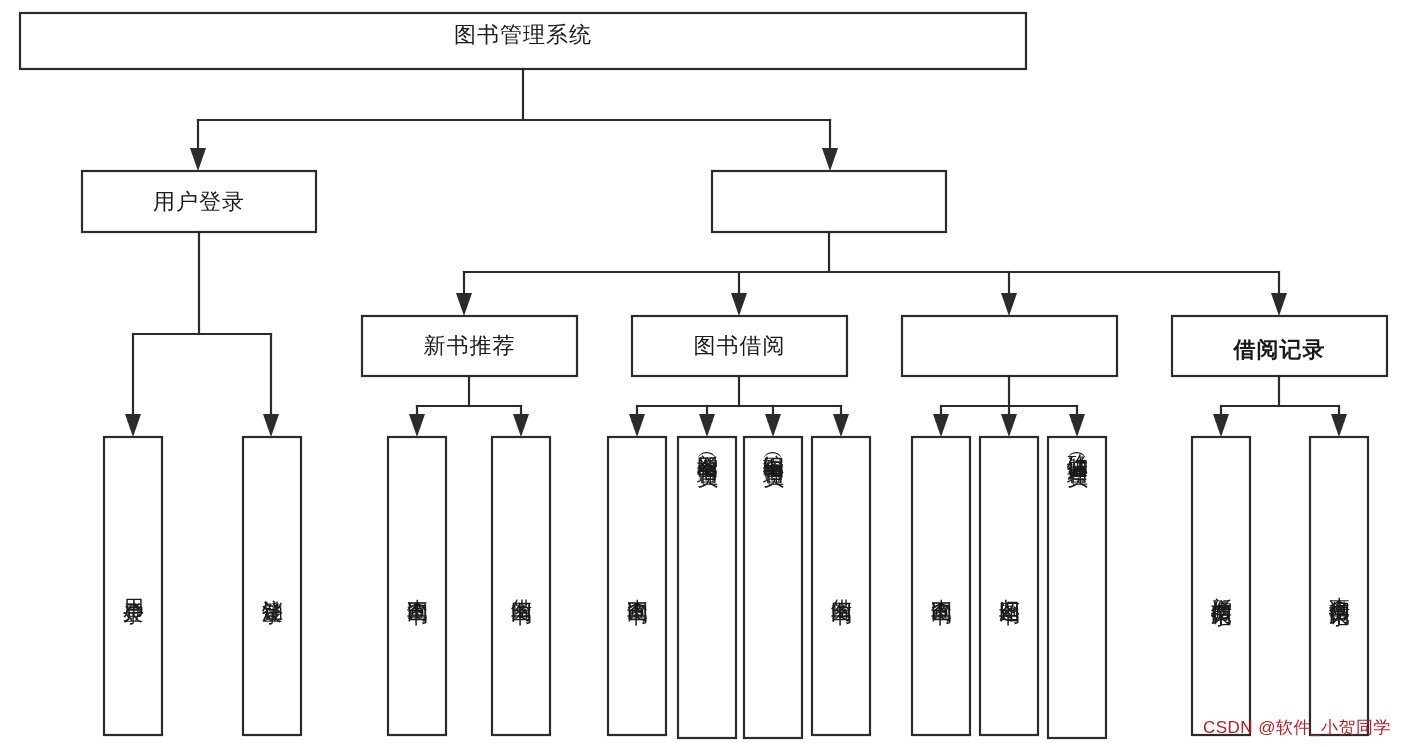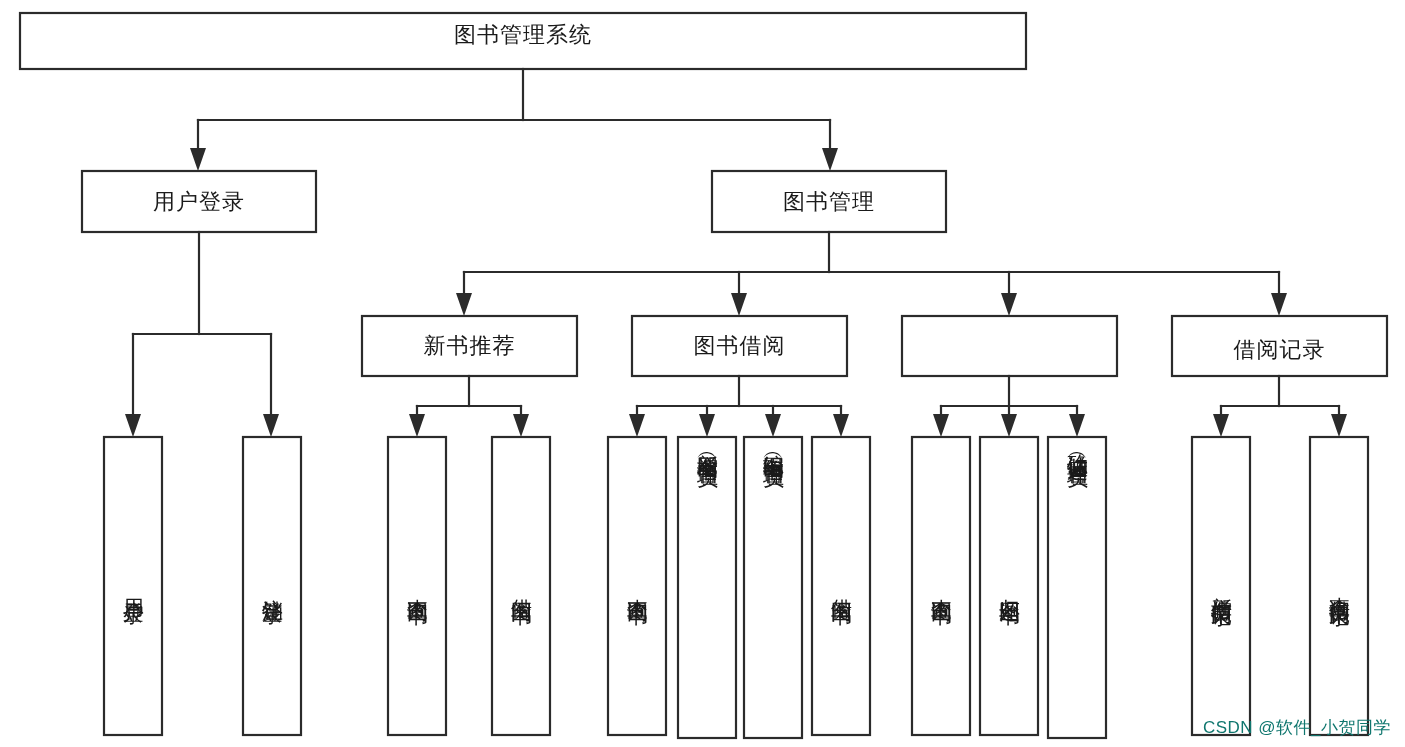--- a/index.html
+++ b/index.html
@@ -71,21 +71,21 @@
     color: #1a1a1a;
     letter-spacing: 1px;
     white-space: nowrap;
   }
   #watermark {
     position: absolute;
     right: 14px;
     bottom: 8px;
     font-family: "Liberation Sans", "DejaVu Sans", sans-serif;
     font-size: 17px;
-    color: #0f766e;
+    color: #b91c1c;
     letter-spacing: 0.5px;
     white-space: nowrap;
     user-select: none;
   }
 </style>
 </head>
 <body>
 
 <div id="diagram-root">
 
@@ -182,31 +182,28 @@
 
   </svg>
 
   <div class="horiz-text-wrap" style="left:20px; top:13px; width:1006px; height:43px;">
     <span class="horiz-text">图书管理系统</span>
   </div>
 
   <div class="horiz-text-wrap" style="left:82px; top:171px; width:234px; height:61px;">
     <span class="horiz-text">用户登录</span>
   </div>
-  <div class="horiz-text-wrap" style="left:712px; top:171px; width:234px; height:61px;">
-    <span class="horiz-text">图书管理</span>
-  </div>
 
   <div class="horiz-text-wrap" style="left:362px; top:316px; width:215px; height:60px;">
     <span class="horiz-text">新书推荐</span>
   </div>
   <div class="horiz-text-wrap" style="left:632px; top:316px; width:215px; height:60px;">
     <span class="horiz-text">图书借阅</span>
   </div>
-  <div class="horiz-text-wrap" style="left:1172px; top:316px; width:215px; height:68px;">
+  <div class="horiz-text-wrap" style="left:1172px; top:316px; width:215px; height:68px;font-weight:bold;">
     <span class="horiz-text">借阅记录</span>
   </div>
 
   <div class="vert-text-wrap" style="left:104px; top:437px; width:58px; height:298px;">
     <span class="vert-text">用户登录</span>
   </div>
   <div class="vert-text-wrap" style="left:243px; top:437px; width:58px; height:298px;">
     <span class="vert-text">注销登录</span>
   </div>
   <div class="vert-text-wrap" style="left:388px; top:437px; width:58px; height:298px;">

